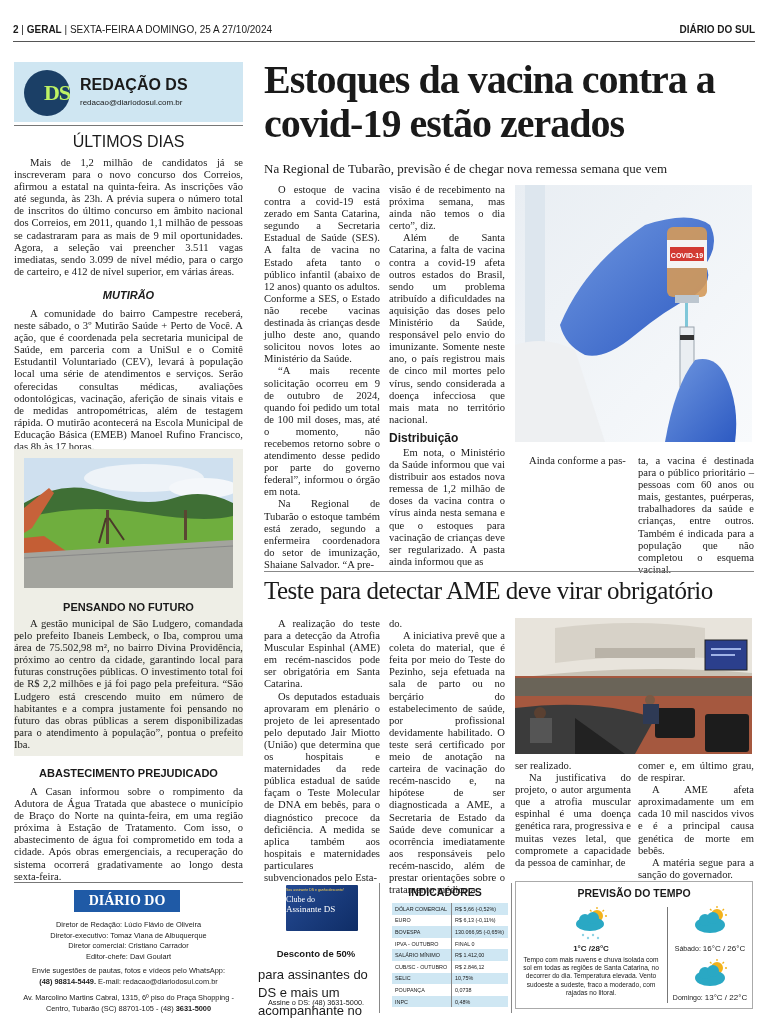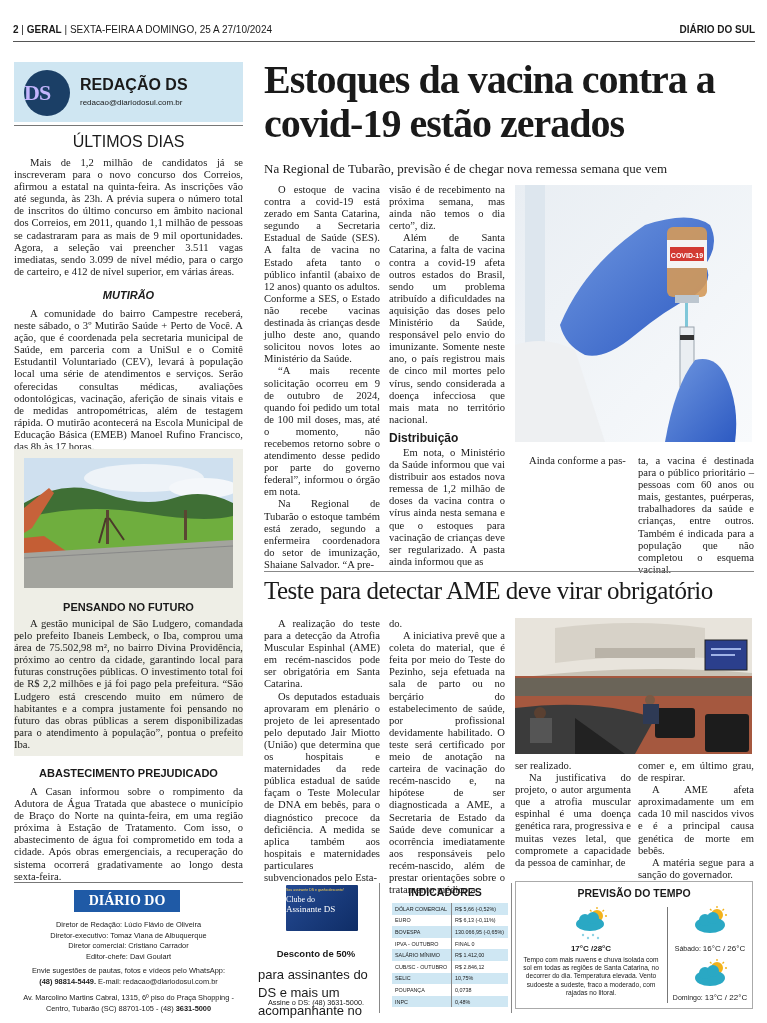--- a/index.html
+++ b/index.html
@@ -7,21 +7,21 @@
 body { position: relative; font-family: "DejaVu Serif", serif; color: #1a1a1a; }
 
 
 .topbar { position: absolute; left: 13px; top: 22px; width: 742px; height: 20px; border-bottom: 1px solid #555; font-family: "Liberation Sans", sans-serif; font-size: 10px; }
 .topbar .left { position: absolute; left: 0; top: 2px; }
 .topbar .left b { font-weight: bold; }
 .topbar .right { position: absolute; right: 0; top: 2px; font-weight: bold; }
 
 
 .redacao { position: absolute; left: 14px; top: 62px; width: 229px; height: 60px; background: #cfe6f2; }
-.ds-logo { position: absolute; left: 10px; top: 8px; width: 46px; height: 46px; border-radius: 50%; background: #1b3f66; color: #c4b5fd; font-family: "Liberation Serif", serif; font-weight: bold; font-size: 22px; line-height: 46px; text-align: left; letter-spacing: -1px; }
+.ds-logo { position: absolute; left: 10px; top: 8px; width: 46px; height: 46px; border-radius: 50%; background: #1b3f66; color: #bef264; font-family: "Liberation Serif", serif; font-weight: bold; font-size: 22px; line-height: 46px; text-align: right; letter-spacing: -1px; }
 .redacao .title { position: absolute; left: 66px; top: 14px; font-family: "Liberation Sans", sans-serif; font-weight: bold; font-size: 16px; }
 .redacao .email { position: absolute; left: 66px; top: 36px; font-family: "Liberation Sans", sans-serif; font-size: 8px; }
 .divider-left { position: absolute; left: 14px; top: 125px; width: 229px; border-top: 1px solid #777; }
 
 .sec-title-light { position: absolute; left: 14px; width: 229px; text-align: center; font-family: "Liberation Sans", sans-serif; font-size: 16px; }
 .sec-title { position: absolute; left: 14px; width: 229px; text-align: center; font-family: "Liberation Sans", sans-serif; font-weight: bold; font-size: 11px; }
 .body-left { position: absolute; left: 14px; width: 229px; font-family: "Liberation Serif", serif; font-size: 10.6px; line-height: 12.1px; text-align: justify; hyphens: auto; text-indent: 16px; }
 
 .futuro-box { position: absolute; left: 14px; top: 449px; width: 229px; height: 307px; background: #eeeee6; }
 .photo-field { position: absolute; left: 24px; top: 458px; width: 209px; height: 130px; overflow: hidden; }
@@ -287,21 +287,21 @@
     <circle cx="13" cy="14" r="6" fill="#2aa8c4"></circle>
     <circle cx="21" cy="12" r="6" fill="#2aa8c4"></circle>
     <g fill="#8fd3e6">
         <circle cx="11" cy="29" r="1.2"></circle>
         <circle cx="16" cy="32" r="1.2"></circle>
         <circle cx="21" cy="29" r="1.2"></circle>
         <circle cx="26" cy="32" r="1.2"></circle>
       </g>
   </svg>
 </div>
-<div class="tempo-main-temp">17°C /28°C</div>
+<div class="tempo-main-temp">1°C /28°C</div>
 <div class="tempo-desc">Tempo com mais nuvens e chuva isolada com sol em todas as regiões de Santa Catarina, no decorrer do dia. Temperatura elevada. Vento sudoeste a sudeste, fraco a moderado, com rajadas no litoral.</div>
 <div class="tempo-vsep"></div>
 
 <div class="wicon" style="left:692px; top:905px;">
   <svg width="38" height="32" viewBox="0 0 38 32">
     <circle cx="25" cy="10" r="6" fill="#f2b21b"></circle>
     <g stroke="#f2b21b" stroke-width="1.3">
         <path d="M25 1v2M32 4l-1.5 1.5M35 10h-2M18 4l1.5 1.5"></path>
       </g>
     <ellipse cx="18" cy="20" rx="15" ry="8" fill="#2aa8c4"></ellipse>

